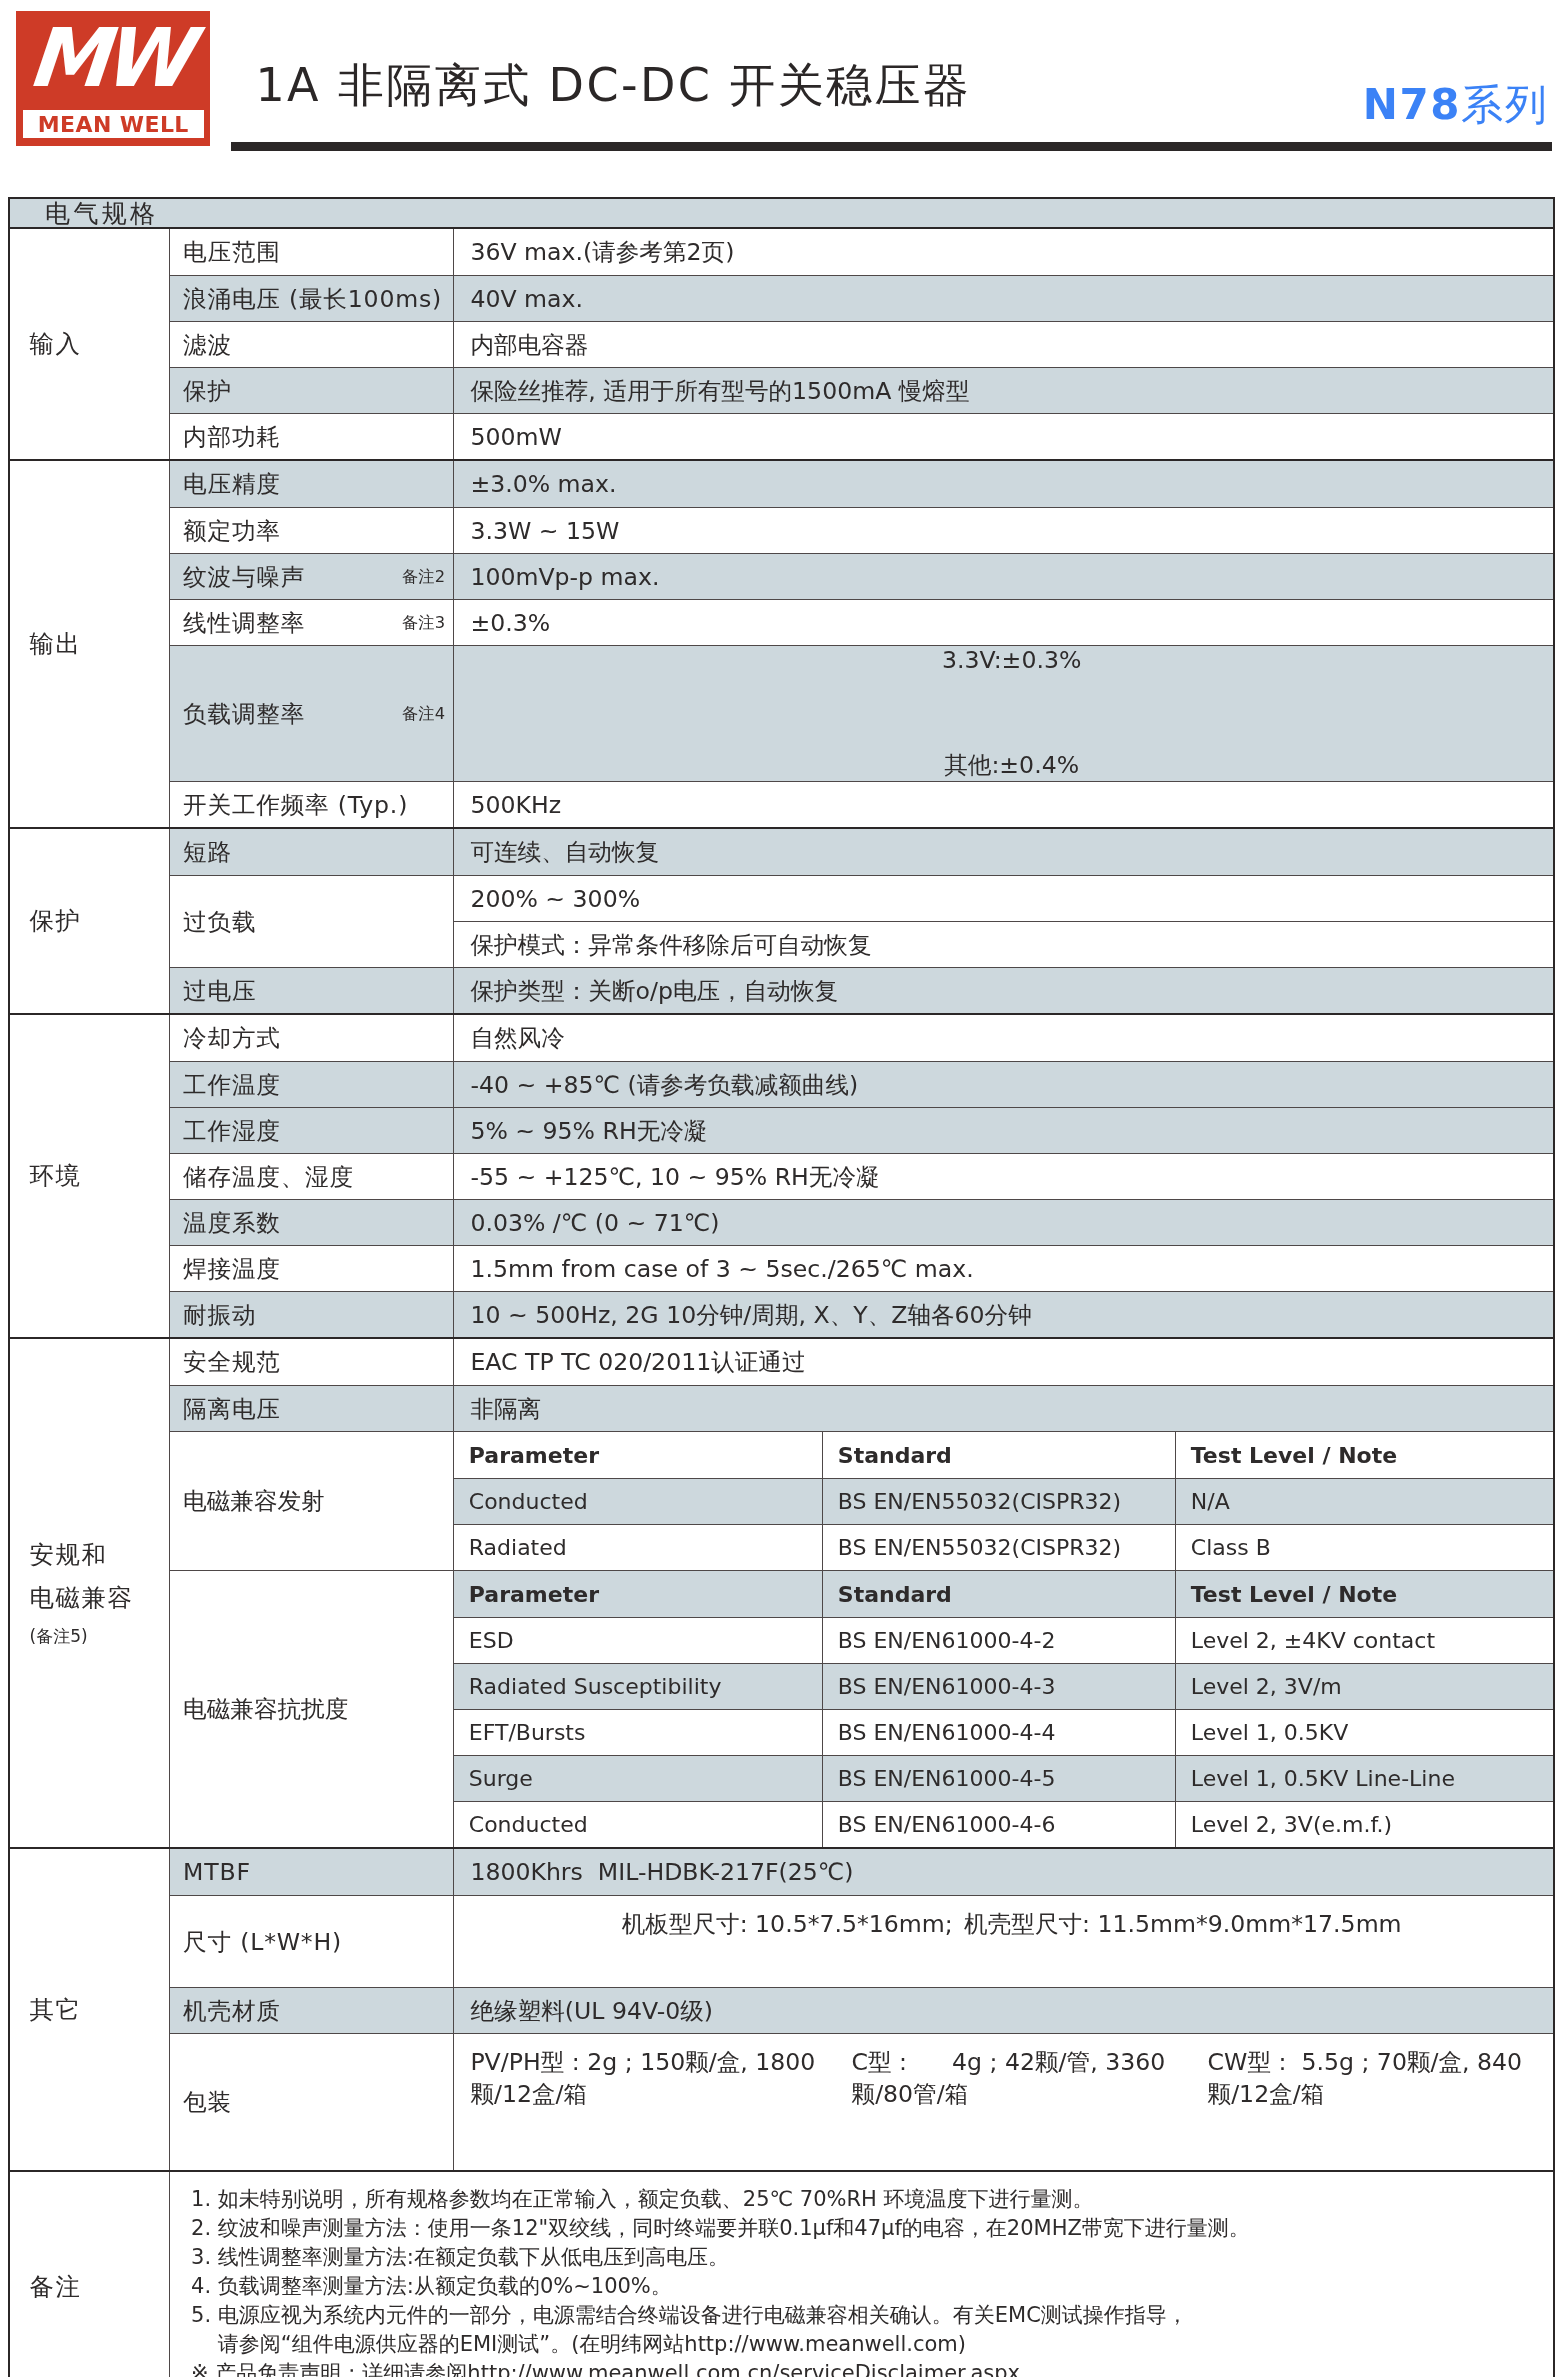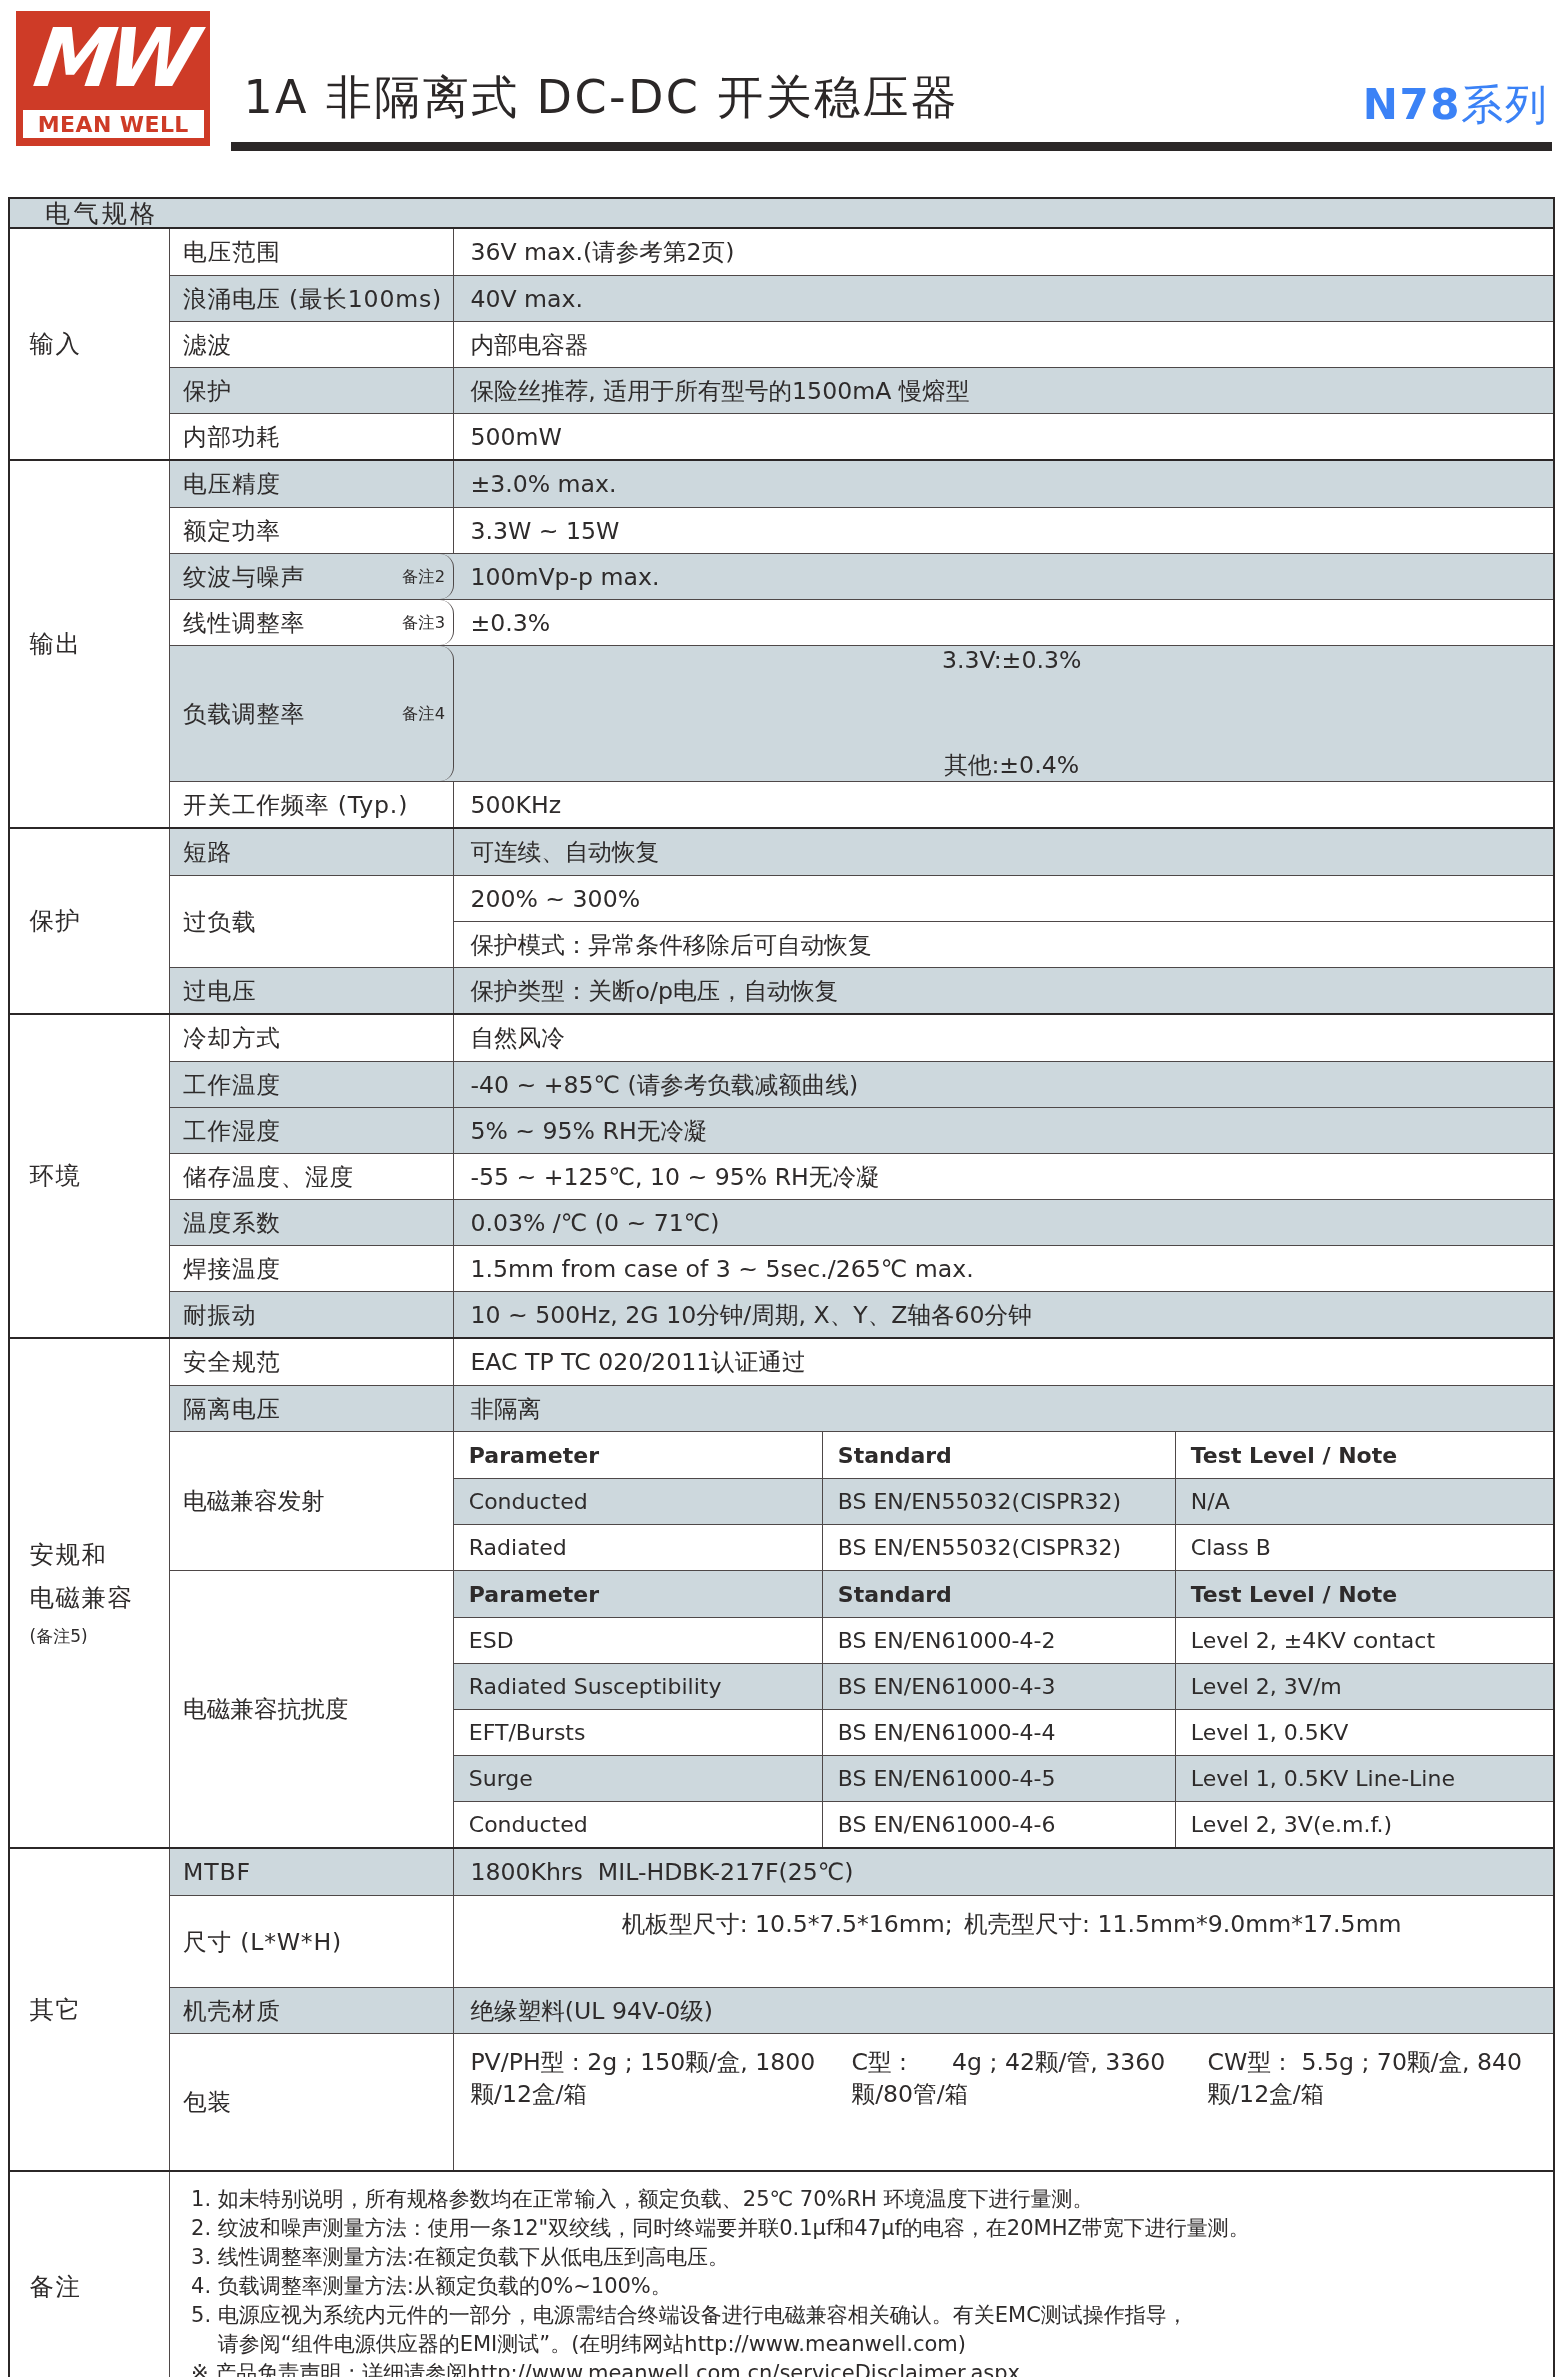--- a/index.html
+++ b/index.html
@@ -12,42 +12,42 @@
   
   .header { display:flex; gap:21px; padding:11.4px 11.4px 0 16.3px; }
   .logo { width:194px; height:135px; background:#ce3b27; display:flex; flex-direction:column; flex:0 0 194px; }
   .logo-mw { flex:1; display:flex; align-items:center; justify-content:center;
     color:#fff; font-size:81px; font-weight:bold; font-style:italic;
     letter-spacing:-7.3px; transform:skewX(-8deg); line-height:1; padding-bottom:1.6px; }
   .logo-band { background:#fff; border:1.6px solid #ce3b27; margin:0 5.7px 7.3px; text-align:center;
     color:#ce3b27; font-weight:bold; font-size:22px; letter-spacing:0.4px; padding:1.6px 0; }
   .header-right { flex:1; display:flex; flex-direction:column; justify-content:flex-end; height:140px; }
   .title-row { display:flex; justify-content:space-between; align-items:flex-end; padding:0 3.3px 9.8px 8.1px; }
-  .title { margin:4px; font-size:46px; font-weight:normal; letter-spacing:2.4px; color:#2b2727; }
+  .title { margin:16px; font-size:46px; font-weight:normal; letter-spacing:2.4px; color:#2b2727; }
   .series { font-size:42px; letter-spacing:1.6px; color:#3b82f6; }
   .series-bold { font-weight:bold; }
   .rule { height:9px; background:#2b2727; }
   
   .spec-table { margin:46px 8.1px 0; border:2.4px solid #2b2727; }
   .shade { background:#cdd8dd; }
   .t-header { height:28px; display:flex; align-items:center; padding-left:35px;
     font-size:25px; letter-spacing:3.3px; }
   .sec { display:flex; border-top:2.4px solid #2b2727; }
   .sec-label { flex:0 0 160px; width:160px; border-right:1.6px solid #4e4848;
     display:flex; flex-direction:column; justify-content:center; padding-left:19.5px;
     font-size:24.4px; letter-spacing:1.6px; gap:11.4px; background:#fff; }
   .sec-label .small { font-size:17px; letter-spacing:0; }
   .sec-body { flex:1; min-width:0; display:flex; flex-direction:column; }
   .row { display:flex; min-height:46px; border-top:1.6px solid #4e4848; }
   .sec-body > .row:first-child, .sec-body > .emc-block:first-child { border-top:none; }
   .cell { display:flex; align-items:center; }
   .lab { flex:0 0 284px; width:284px; padding-left:13px; border-right:1.6px solid #4e4848;
     font-size:23.6px; letter-spacing:0.8px; background:transparent; }
   .val { flex:1; padding-left:16.3px; font-size:23.6px; white-space:pre-wrap; }
-  .with-note { justify-content:space-between; padding-right:8.1px;border-radius:14px; }
+  .with-note { justify-content:space-between; padding-right:8.1px; }
   .note-sup { font-size:16.3px; letter-spacing:0; }
   .val-pair { display:flex; gap:75px;flex-direction:column; }
   .h2 { min-height:92px; }
   .ol-vals { flex:1; display:flex; flex-direction:column; }
   .ol-val { flex:1; display:flex; align-items:center; padding-left:16.3px; font-size:23.6px; }
   .ol-val + .ol-val { border-top:1.6px solid #4e4848; }
   
   .emc-block { display:flex; border-top:1.6px solid #4e4848; }
   .emc-lab { flex:0 0 284px; width:284px; border-right:1.6px solid #4e4848;
     display:flex; align-items:center; padding-left:13px; font-size:23.6px; background:#fff; }

